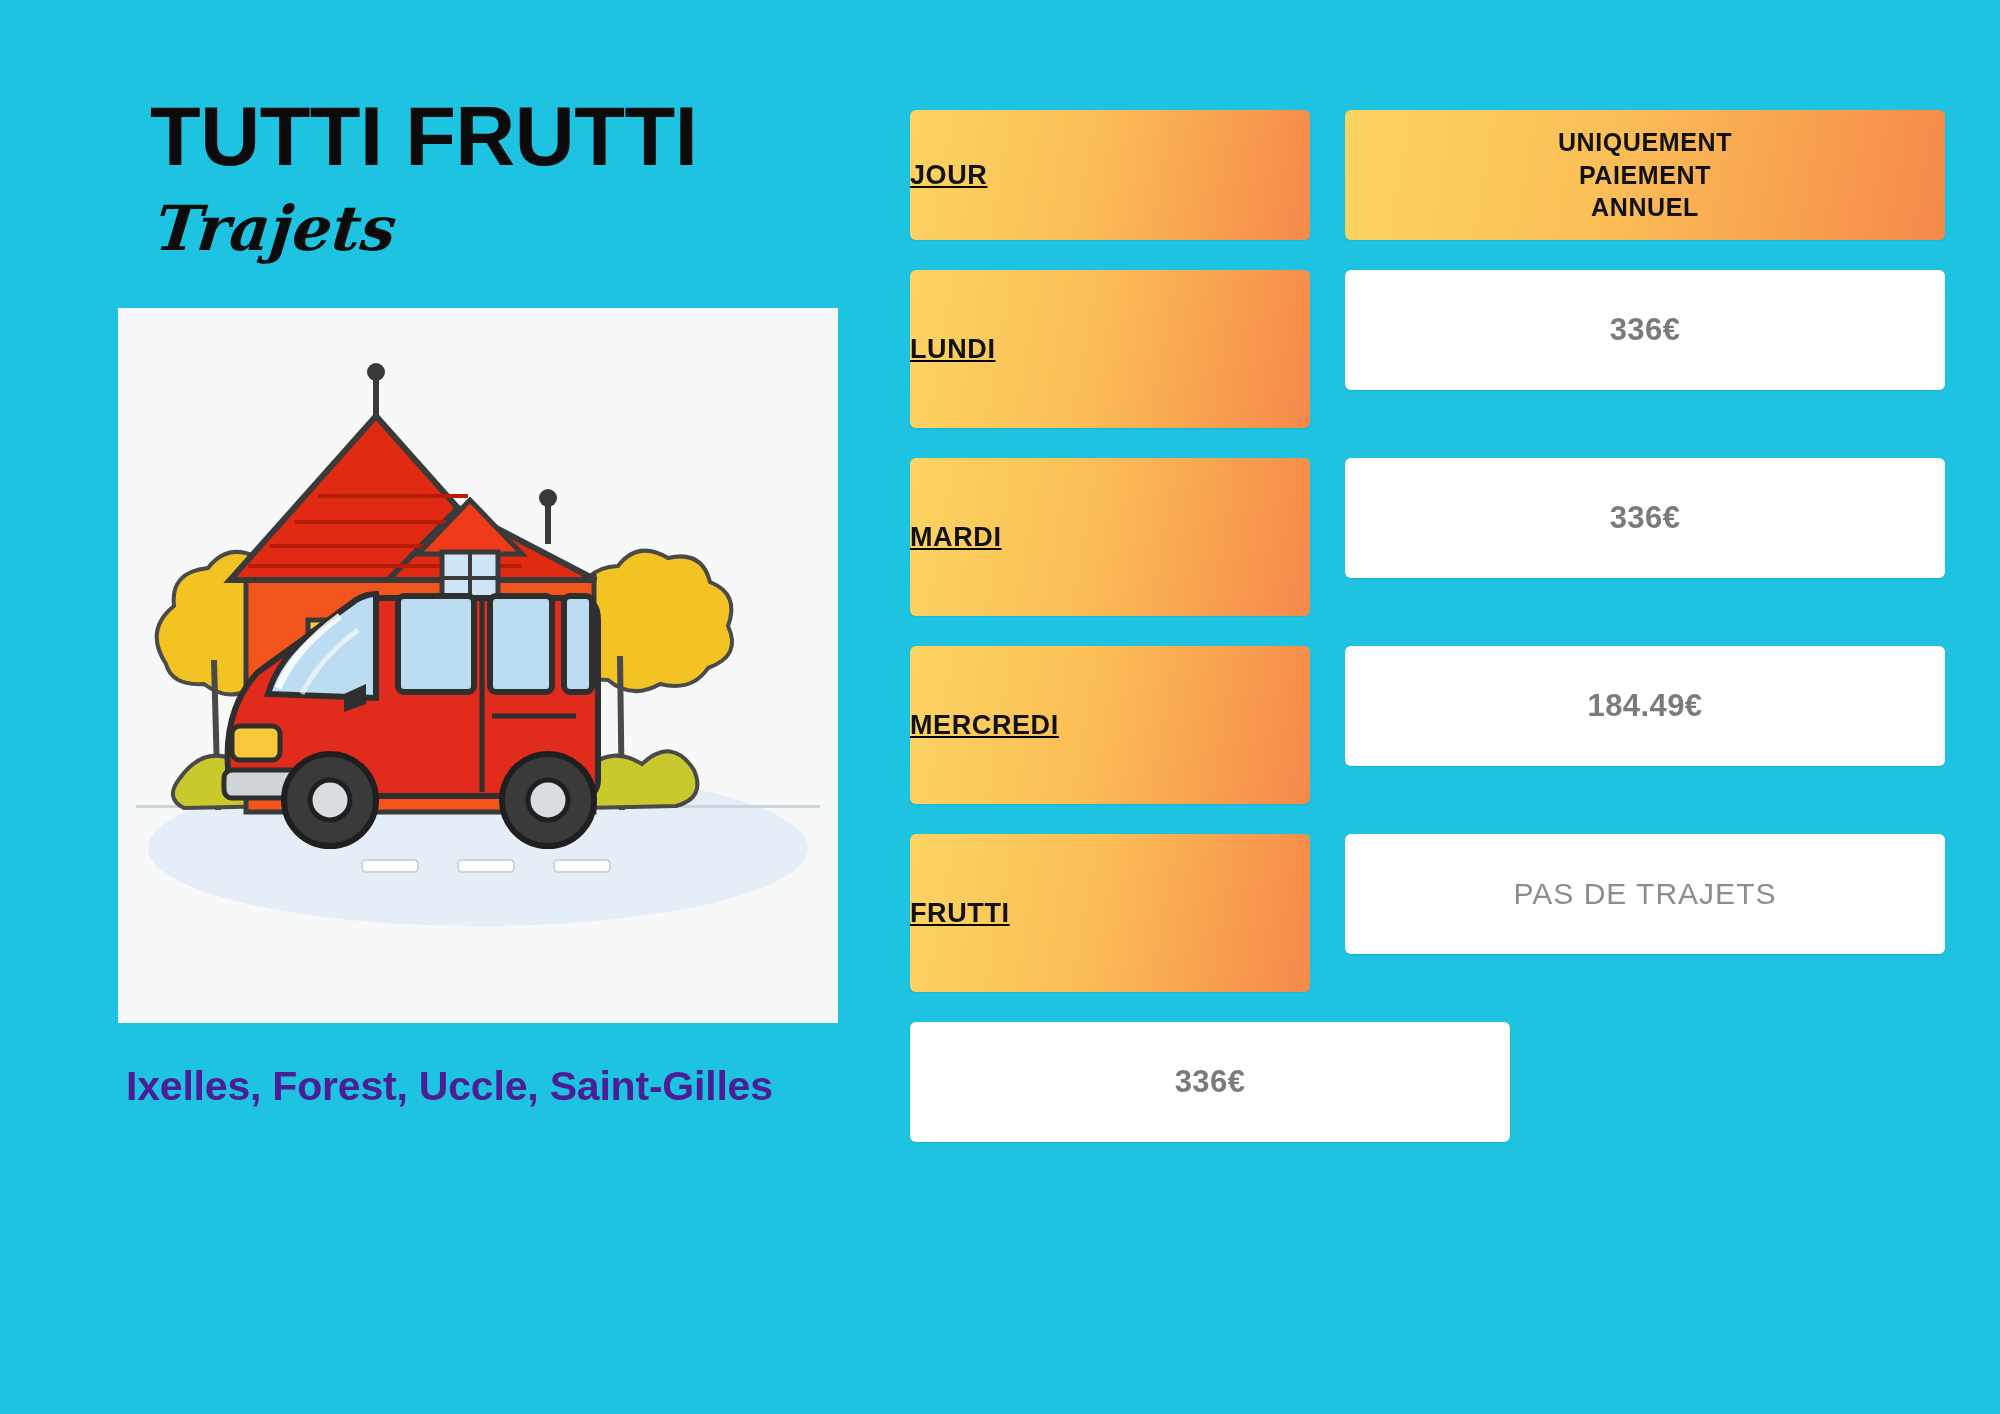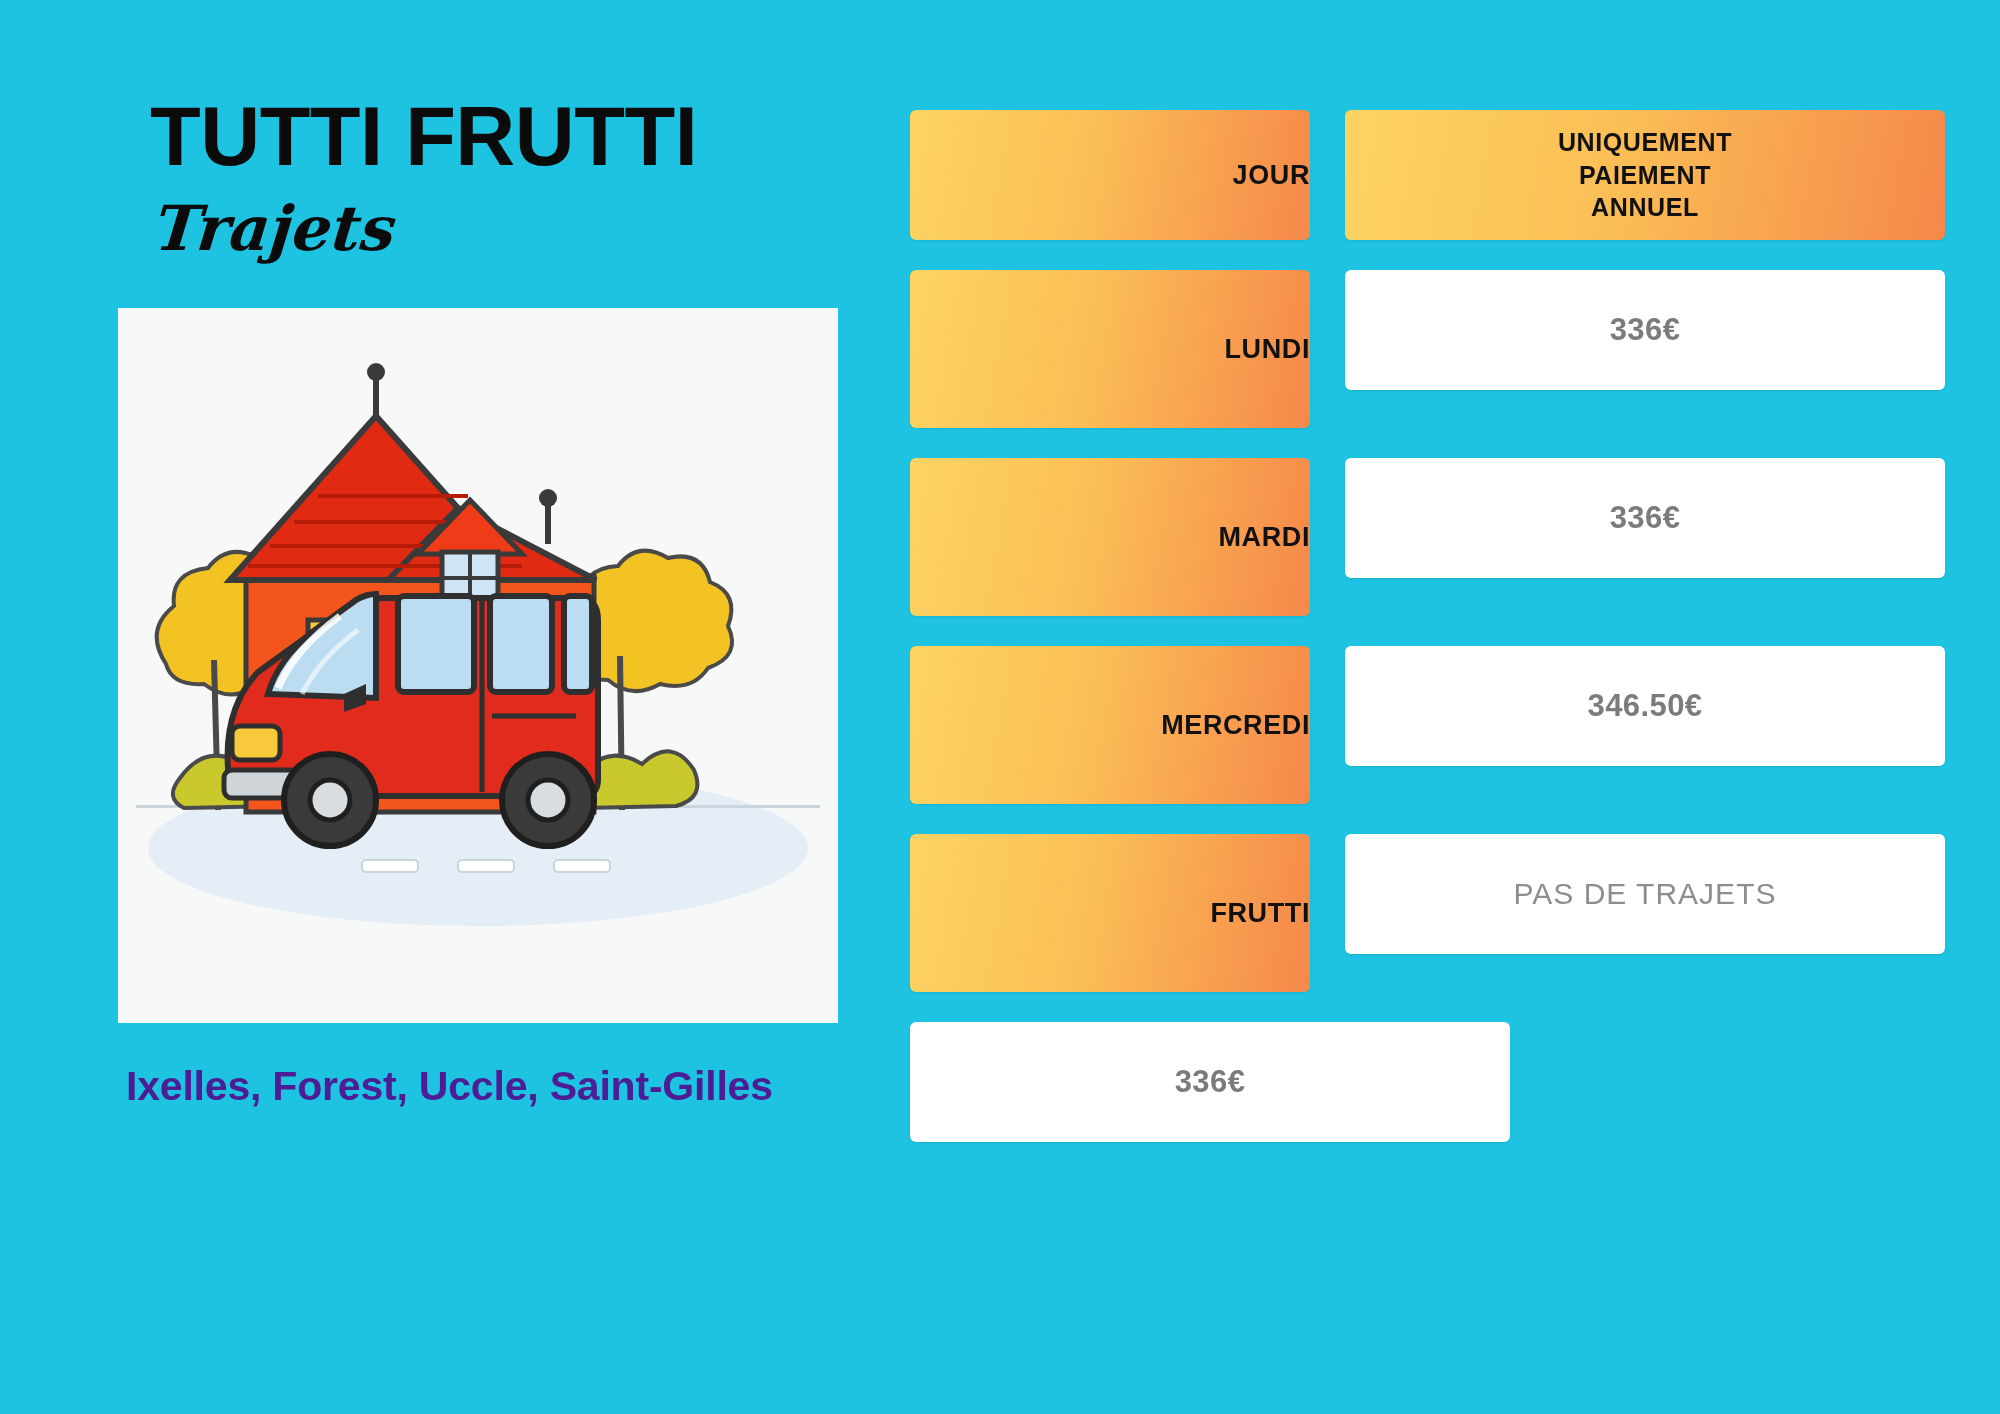--- a/index.html
+++ b/index.html
@@ -90,23 +90,24 @@
     gap: 35px;
     margin-bottom: 30px;
   }
 
   .cell-day {
     width: 400px;
     height: 158px;
     border-radius: 6px;
     display: flex;
     align-items: center;
-    justify-content: flex-end;
+    justify-content: flex-start;
     background: linear-gradient(100deg, #fcd462 0%, #fbbe56 45%, #f5884a 100%);
     box-shadow: 0 1px 2px rgba(0,0,0,0.08);
+    text-decoration: underline;
   }
 
   .cell-day span {
     font-size: 27px;
     font-weight: 800;
     letter-spacing: 0.6px;
     color: #111;
   }
 
   .cell-value {
@@ -276,21 +277,21 @@
       <div class="cell-value">
         <span>336€</span>
       </div>
     </div>
 
     <div class="table-row">
       <div class="cell-day">
         <span>MERCREDI</span>
       </div>
       <div class="cell-value">
-        <span>346.50€</span>
+        <span>184.49€</span>
       </div>
     </div>
 
     <div class="table-row">
       <div class="cell-day">
         <span>FRUTTI</span>
       </div>
       <div class="cell-value muted">
         <span>PAS DE TRAJETS</span>
       </div>

